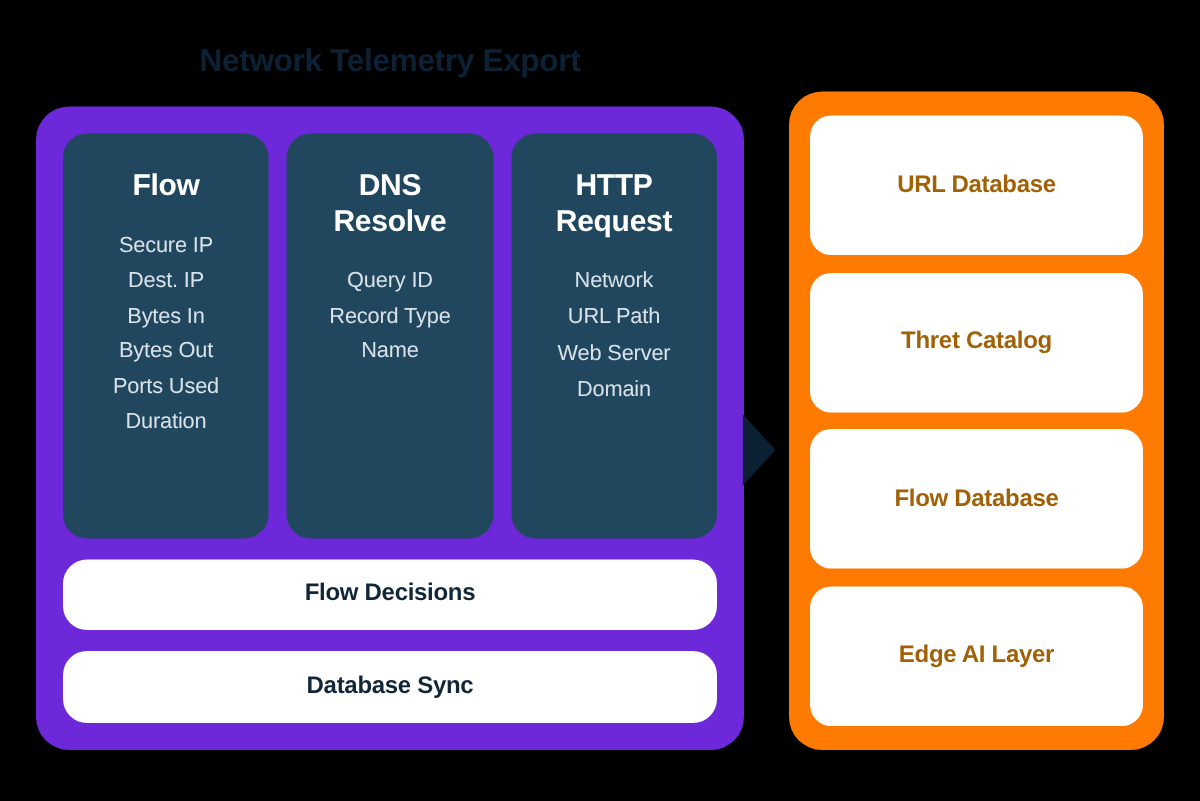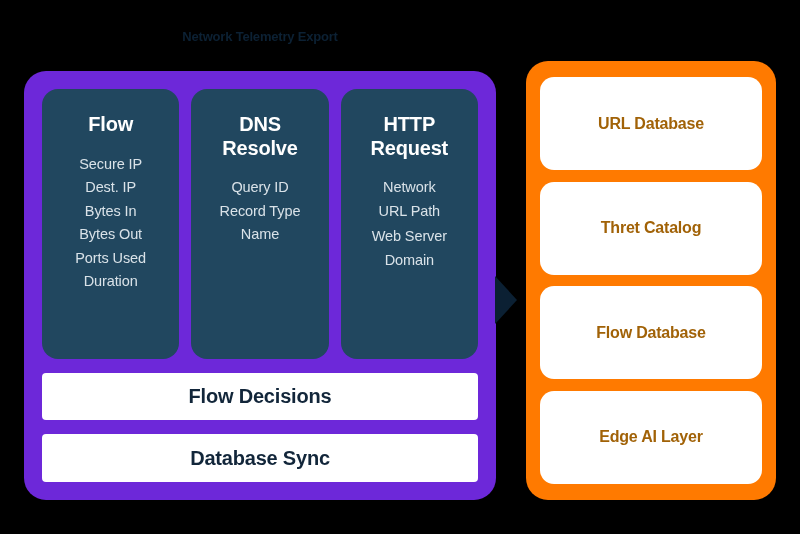--- a/index.html
+++ b/index.html
@@ -13,21 +13,21 @@
     height: 534px;
     background: #000000;
     font-family: "Liberation Sans", sans-serif;
     overflow: hidden;
     box-sizing: border-box;
   }
 
   
   .panel-title {
     position: absolute;
-    font-size: 13px;
+    font-size: 21px;
     font-weight: bold;
     letter-spacing: -0.2px;
     color: #0c2134;
     text-align: center;
     white-space: nowrap;
     user-select: none;
   }
   #title-left  { left: 24px;  top: 29px; width: 472px; }
   #title-right { left: 522px; top: 29px; width: 256px; }
 
@@ -77,27 +77,27 @@
     font-size: 14.5px;
     line-height: 1.62;
     letter-spacing: -0.1px;
     white-space: pre-line;
   }
   .card-field.gapped { margin-top: 2px; }
 
   
   .action-bar {
     background: #ffffff;
-    border-radius: 4px;
+    border-radius: 16px;
     height: 49px;
     display: flex;
     align-items: center;
     justify-content: center;
     color: #12263a;
-    font-size: 20px;
+    font-size: 16px;
     font-weight: bold;
     letter-spacing: -0.2px;
   }
 
   
   #flow-arrow {
     position: absolute;
     left: 495px;
     top: 276px;
     width: 22px;

